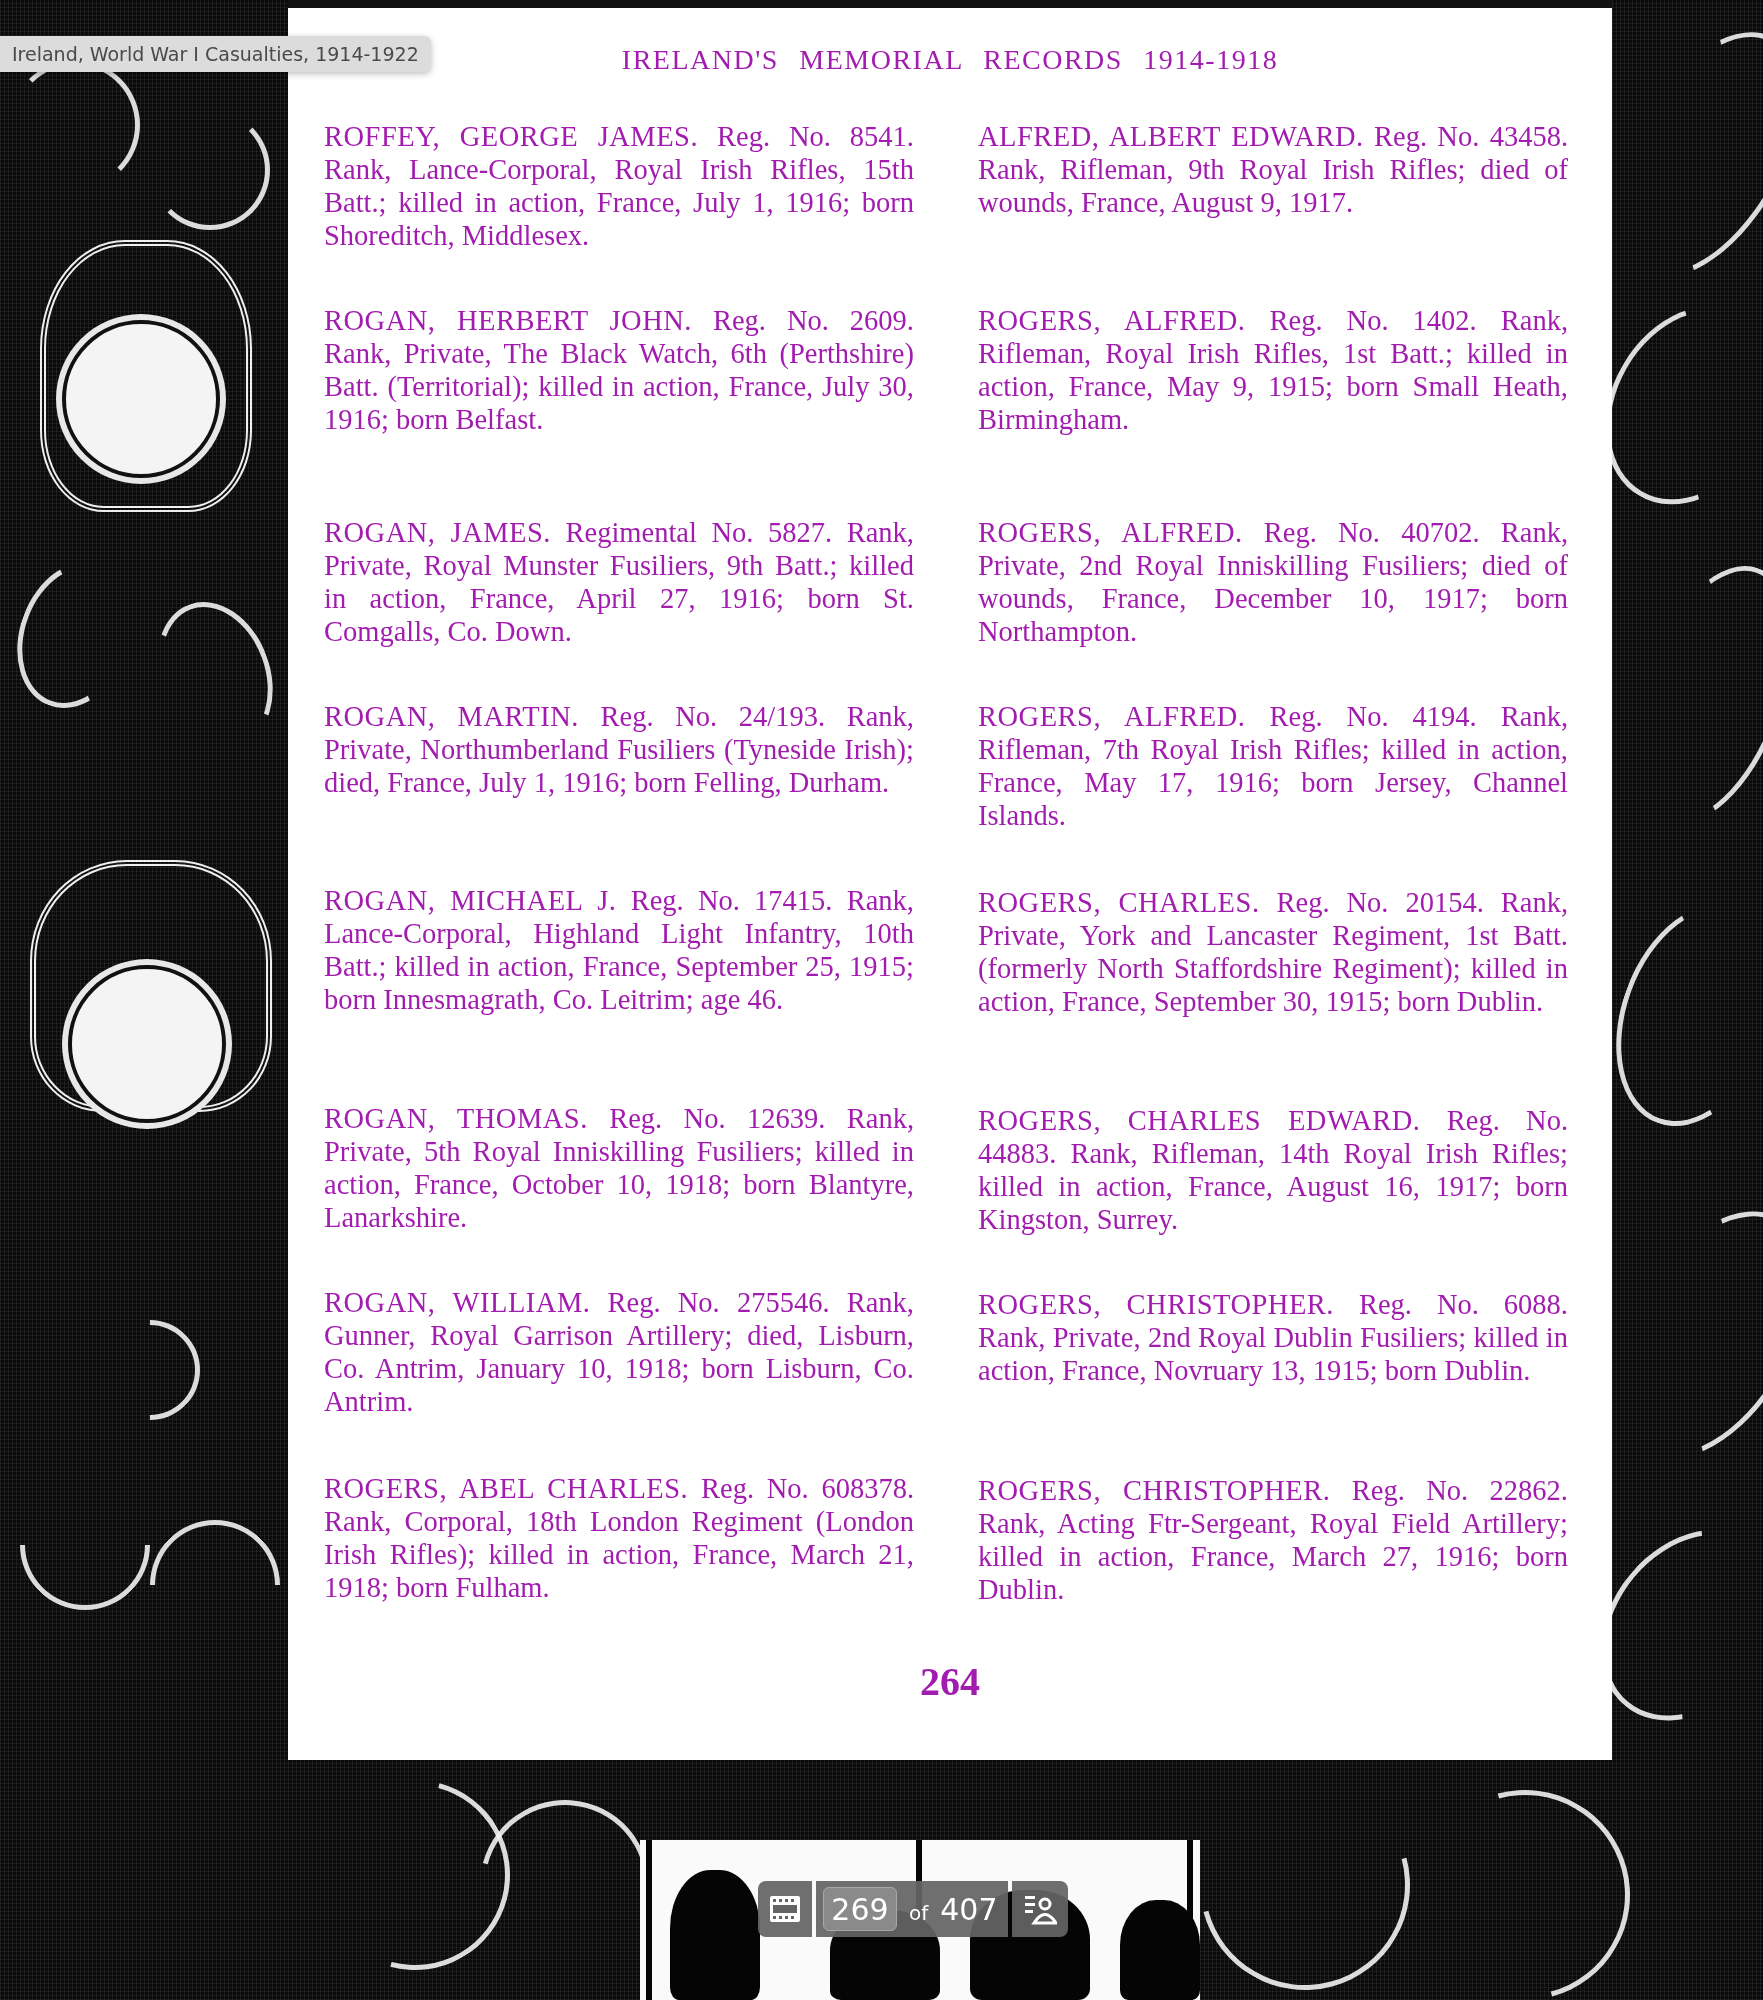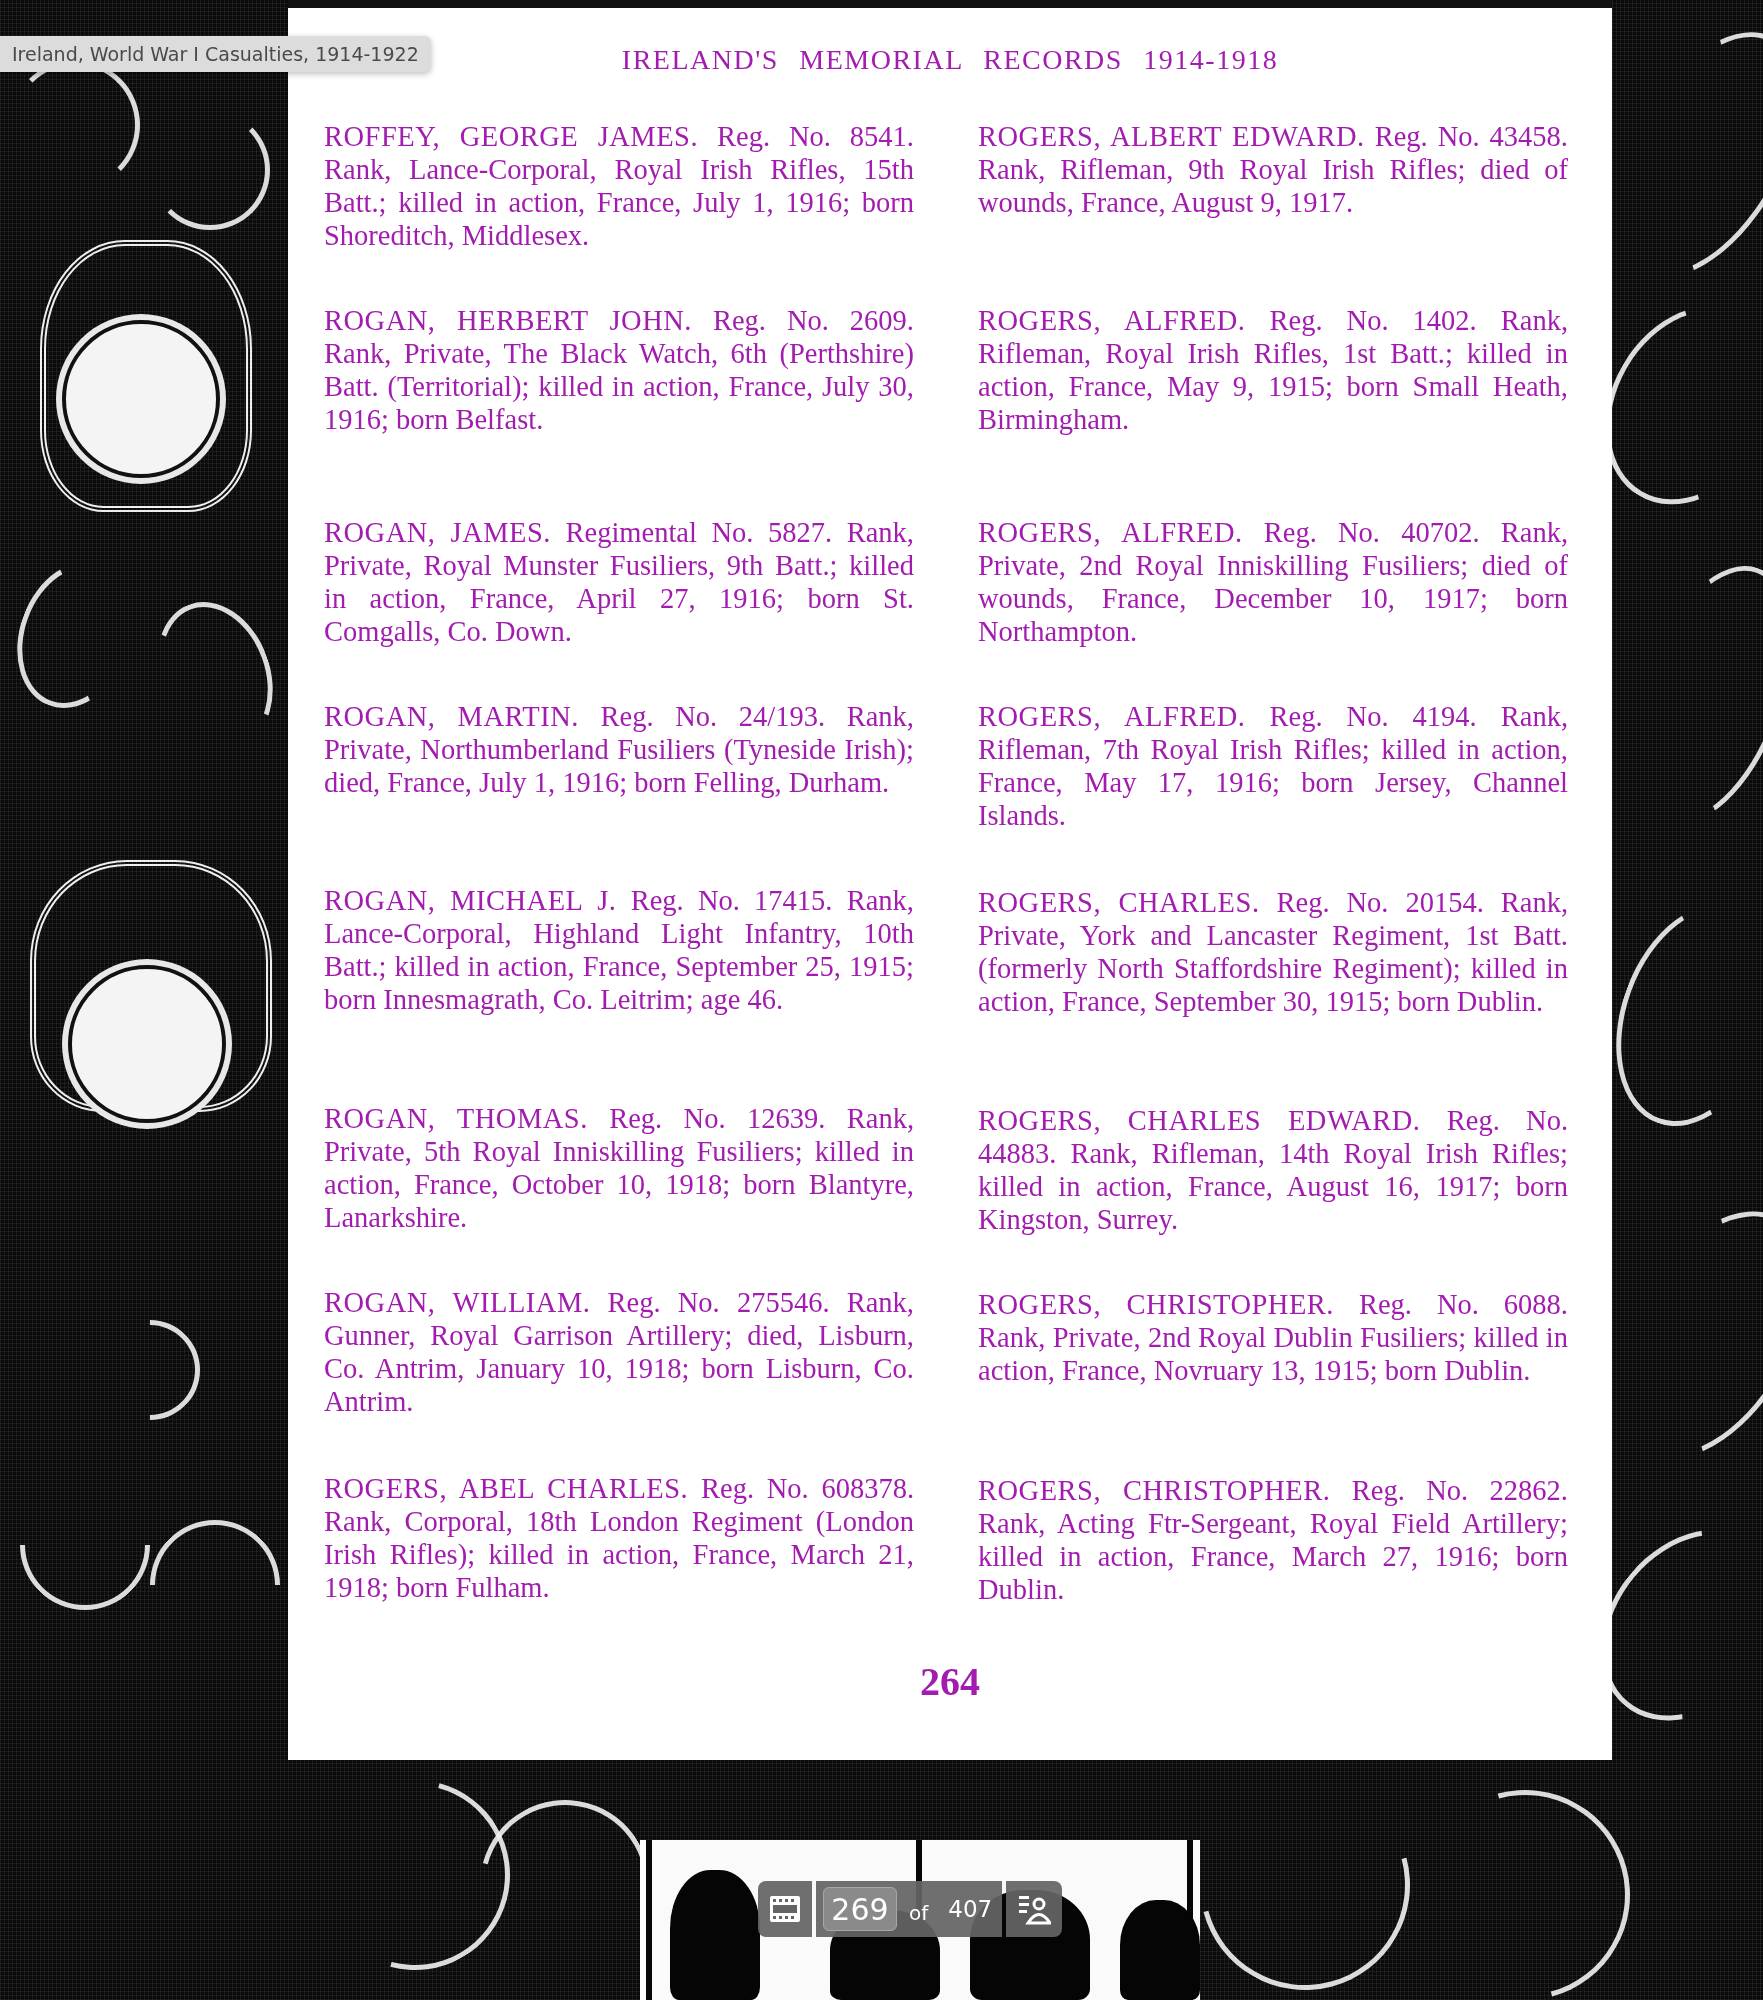--- a/index.html
+++ b/index.html
@@ -155,21 +155,21 @@
       border: 1px solid #a8a8a8;
       border-radius: 6px;
       color: #fff;
       font-size: 30px;
       text-align: center;
       font-family: "DejaVu Sans", "Liberation Sans", sans-serif;
       box-sizing: border-box;
       padding: 0;
     }
     .of-label { font-size: 20px; margin-top: 8px; }
-    .total-pages { font-size: 23px; margin-left: 8px; }
+    .total-pages { font-size: 30px; }
     .icon svg { display: block; }
   </style>
 </head>
 <body>
 
 <div class="border border-top"></div>
 <div class="border border-left">
   <div class="swirl" style="left:10px;top:60px;width:120px;height:120px;"></div>
   <div class="swirl" style="left:150px;top:110px;width:110px;height:110px;transform:rotate(90deg);"></div>
   <div class="medal-frame" style="left:40px;top:240px;width:200px;height:260px;"></div>
@@ -215,21 +215,21 @@
       <p class="entry"><span class="name">ROFFEY, GEORGE JAMES.</span> <span>Reg. No. 8541. Rank, Lance-Corporal, Royal Irish Rifles, 15th Batt.; killed in action, France, July 1, 1916; born Shoreditch, Middlesex.</span></p>
       <p class="entry"><span class="name">ROGAN, HERBERT JOHN.</span> <span>Reg. No. 2609. Rank, Private, The Black Watch, 6th (Perthshire) Batt. (Territorial); killed in action, France, July 30, 1916; born Belfast.</span></p>
       <p class="entry"><span class="name">ROGAN, JAMES.</span> <span>Regimental No. 5827. Rank, Private, Royal Munster Fusiliers, 9th Batt.; killed in action, France, April 27, 1916; born St. Comgalls, Co. Down.</span></p>
       <p class="entry"><span class="name">ROGAN, MARTIN.</span> <span>Reg. No. 24/193. Rank, Private, Northumberland Fusiliers (Tyneside Irish); died, France, July 1, 1916; born Felling, Durham.</span></p>
       <p class="entry"><span class="name">ROGAN, MICHAEL J.</span> <span>Reg. No. 17415. Rank, Lance-Corporal, Highland Light In­fantry, 10th Batt.; killed in action, France, September 25, 1915; born Innesmagrath, Co. Leitrim; age 46.</span></p>
       <p class="entry"><span class="name">ROGAN, THOMAS.</span> <span>Reg. No. 12639. Rank, Private, 5th Royal Inniskilling Fusi­liers; killed in action, France, October 10, 1918; born Blantyre, Lanarkshire.</span></p>
       <p class="entry"><span class="name">ROGAN, WILLIAM.</span> <span>Reg. No. 275546. Rank, Gunner, Royal Garrison Artillery; died, Lisburn, Co. Antrim, January 10, 1918; born Lisburn, Co. Antrim.</span></p>
       <p class="entry"><span class="name">ROGERS, ABEL CHARLES.</span> <span>Reg. No. 608378. Rank, Corporal, 18th London Regiment (London Irish Rifles); killed in action, France, March 21, 1918; born Fulham.</span></p>
     </div>
     <div class="column col-right">
-      <p class="entry"><span class="name">ROGERS, ALBERT EDWARD.</span> <span>Reg. No. 43458. Rank, Rifleman, 9th Royal Irish Rifles; died of wounds, France, August 9, 1917.</span></p>
+      <p class="entry"><span class="name">ALFRED, ALBERT EDWARD.</span> <span>Reg. No. 43458. Rank, Rifleman, 9th Royal Irish Rifles; died of wounds, France, August 9, 1917.</span></p>
       <p class="entry"><span class="name">ROGERS, ALFRED.</span> <span>Reg. No. 1402. Rank, Rifleman, Royal Irish Rifles, 1st Batt.; killed in action, France, May 9, 1915; born Small Heath, Birmingham.</span></p>
       <p class="entry"><span class="name">ROGERS, ALFRED.</span> <span>Reg. No. 40702. Rank, Private, 2nd Royal Inniskilling Fusi­liers; died of wounds, France, December 10, 1917; born Northampton.</span></p>
       <p class="entry"><span class="name">ROGERS, ALFRED.</span> <span>Reg. No. 4194. Rank, Rifleman, 7th Royal Irish Rifles; killed in action, France, May 17, 1916; born Jersey, Channel Islands.</span></p>
       <p class="entry"><span class="name">ROGERS, CHARLES.</span> <span>Reg. No. 20154. Rank, Private, York and Lancaster Regiment, 1st Batt. (formerly North Staffordshire Regi­ment); killed in action, France, September 30, 1915; born Dublin.</span></p>
       <p class="entry"><span class="name">ROGERS, CHARLES EDWARD.</span> <span>Reg. No. 44883. Rank, Rifleman, 14th Royal Irish Rifles; killed in action, France, August 16, 1917; born Kingston, Surrey.</span></p>
       <p class="entry"><span class="name">ROGERS, CHRISTOPHER.</span> <span>Reg. No. 6088. Rank, Private, 2nd Royal Dublin Fusiliers; killed in action, France, Nov­ruary 13, 1915; born Dublin.</span></p>
       <p class="entry"><span class="name">ROGERS, CHRISTOPHER.</span> <span>Reg. No. 22862. Rank, Acting Ftr-Sergeant, Royal Field Artillery; killed in action, France, March 27, 1916; born Dublin.</span></p>
     </div>
   </div>
 

